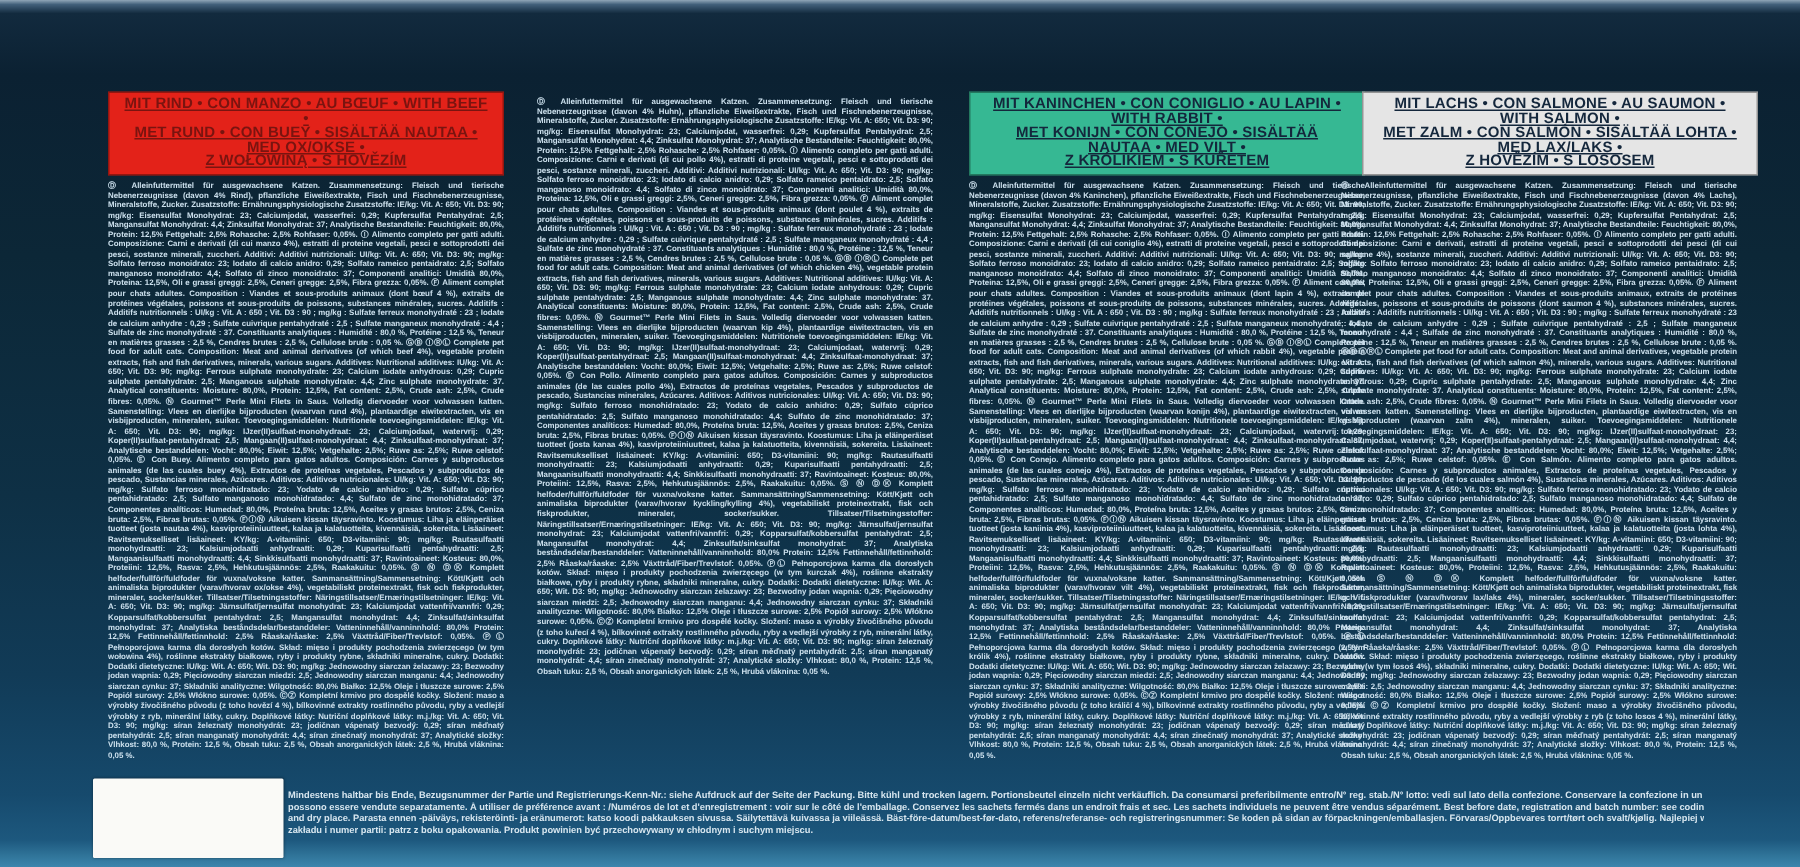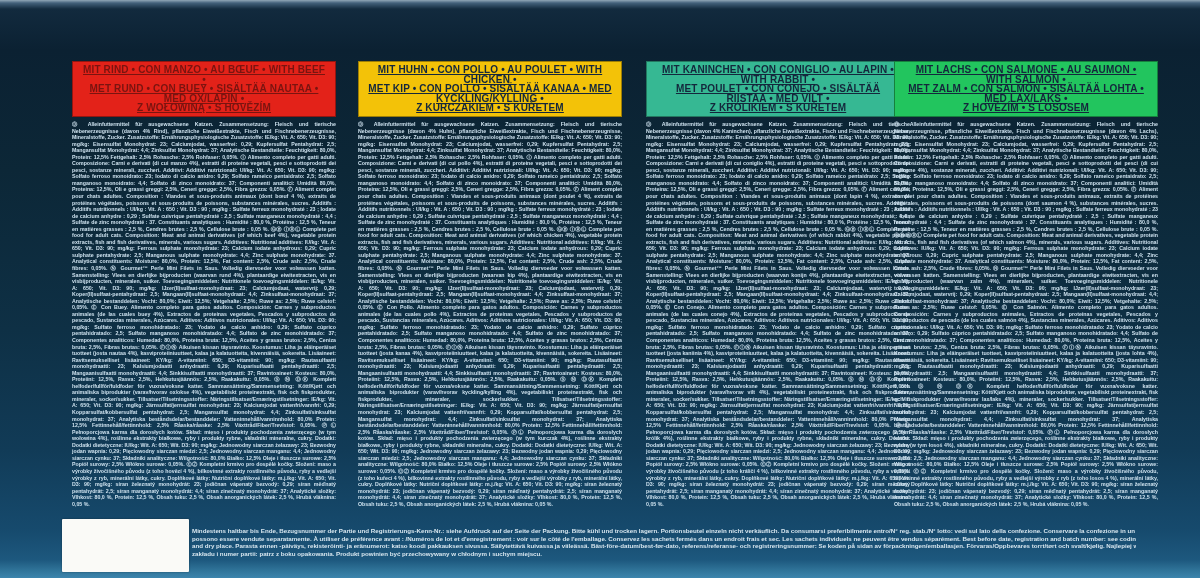--- a/index.html
+++ b/index.html
@@ -35,46 +35,41 @@
   .fline{white-space:nowrap;overflow:hidden;}
 </style>
 </head>
 <body>
 
 <div class="pack">
 
   <div class="panel" style="left:72px">
     <div class="panel-header" style="background: rgb(227, 34, 25); color: rgb(122, 20, 16);">
       <div>MIT RIND • CON MANZO • AU BŒUF • WITH BEEF •</div>
-      <div>MET RUND • CON BUEY • SISÄLTÄÄ NAUTAA • MED OX/LAPIN •</div>
+      <div>MET RUND • CON BUEY • SISÄLTÄÄ NAUTAA • MED OX/OKSE •</div>
       <div>Z WOŁOWINĄ • S HOVĚZÍM</div>
     </div>
     <div class="panel-body">Ⓓ Alleinfuttermittel für ausgewachsene Katzen. Zusammensetzung: Fleisch und tierische Nebenerzeugnisse (davon 4% Rind), pflanzliche Eiweißextrakte, Fisch und Fischnebenerzeugnisse, Mineralstoffe, Zucker. Zusatzstoffe: Ernährungsphysiologische Zusatzstoffe: IE/kg: Vit. A: 650; Vit. D3: 90; mg/kg: Eisensulfat Monohydrat: 23; Calciumjodat, wasserfrei: 0,29; Kupfersulfat Pentahydrat: 2,5; Mangansulfat Monohydrat: 4,4; Zinksulfat Monohydrat: 37; Analytische Bestandteile: Feuchtigkeit: 80,0%, Protein: 12,5% Fettgehalt: 2,5% Rohasche: 2,5% Rohfaser: 0,05%. Ⓘ Alimento completo per gatti adulti. Composizione: Carni e derivati (di cui manzo 4%), estratti di proteine vegetali, pesci e sottoprodotti dei pesci, sostanze minerali, zuccheri. Additivi: Additivi nutrizionali: UI/kg: Vit. A: 650; Vit. D3: 90; mg/kg: Solfato ferroso monoidrato: 23; Iodato di calcio anidro: 0,29; Solfato rameico pentaidrato: 2,5; Solfato manganoso monoidrato: 4,4; Solfato di zinco monoidrato: 37; Componenti analitici: Umidità 80,0%, Proteina: 12,5%, Oli e grassi greggi: 2,5%, Ceneri gregge: 2,5%, Fibra grezza: 0,05%. Ⓕ Aliment complet pour chats adultes. Composition : Viandes et sous-produits animaux (dont bœuf 4 %), extraits de protéines végétales, poissons et sous-produits de poissons, substances minérales, sucres. Additifs : Additifs nutritionnels : UI/kg : Vit. A : 650 ; Vit. D3 : 90 ; mg/kg : Sulfate ferreux monohydraté : 23 ; Iodate de calcium anhydre : 0,29 ; Sulfate cuivrique pentahydraté : 2,5 ; Sulfate manganeux monohydraté : 4,4 ; Sulfate de zinc monohydraté : 37. Constituants analytiques : Humidité : 80,0 %, Protéine : 12,5 %, Teneur en matières grasses : 2,5 %, Cendres brutes : 2,5 %, Cellulose brute : 0,05 %. ⒼⒷ ⒾⓇⓁ Complete pet food for adult cats. Composition: Meat and animal derivatives (of which beef 4%), vegetable protein extracts, fish and fish derivatives, minerals, various sugars. Additives: Nutritional additives: IU/kg: Vit. A: 650; Vit. D3: 90; mg/kg: Ferrous sulphate monohydrate: 23; Calcium iodate anhydrous: 0,29; Cupric sulphate pentahydrate: 2,5; Manganous sulphate monohydrate: 4,4; Zinc sulphate monohydrate: 37. Analytical constituents: Moisture: 80,0%, Protein: 12,5%, Fat content: 2,5%, Crude ash: 2,5%, Crude fibres: 0,05%. Ⓝ Gourmet™ Perle Mini Filets in Saus. Volledig diervoeder voor volwassen katten. Samenstelling: Vlees en dierlijke bijproducten (waarvan rund 4%), plantaardige eiwitextracten, vis en visbijproducten, mineralen, suiker. Toevoegingsmiddelen: Nutritionele toevoegingsmiddelen: IE/kg: Vit. A: 650; Vit. D3: 90; mg/kg: IJzer(II)sulfaat-monohydraat: 23; Calciumjodaat, watervrij: 0,29; Koper(II)sulfaat-pentahydraat: 2,5; Mangaan(II)sulfaat-monohydraat: 4,4; Zinksulfaat-monohydraat: 37; Analytische bestanddelen: Vocht: 80,0%; Eiwit: 12,5%; Vetgehalte: 2,5%; Ruwe as: 2,5%; Ruwe celstof: 0,05%. Ⓔ Con Buey. Alimento completo para gatos adultos. Composición: Carnes y subproductos animales (de las cuales buey 4%), Extractos de proteínas vegetales, Pescados y subproductos de pescado, Sustancias minerales, Azúcares. Aditivos: Aditivos nutricionales: UI/kg: Vit. A: 650; Vit. D3: 90; mg/kg: Sulfato ferroso monohidratado: 23; Yodato de calcio anhidro: 0,29; Sulfato cúprico pentahidratado: 2,5; Sulfato manganoso monohidratado: 4,4; Sulfato de zinc monohidratado: 37; Componentes analíticos: Humedad: 80,0%, Proteína bruta: 12,5%, Aceites y grasas brutos: 2,5%, Ceniza bruta: 2,5%, Fibras brutas: 0,05%. ⒻⒾⓃ Aikuisen kissan täysravinto. Koostumus: Liha ja eläinperäiset tuotteet (josta nautaa 4%), kasviproteiiniuutteet, kalaa ja kalatuotteita, kivennäisiä, sokereita. Lisäaineet: Ravitsemukselliset lisäaineet: KY/kg: A-vitamiini: 650; D3-vitamiini: 90; mg/kg: Rautasulfaatti monohydraatti: 23; Kalsiumjodaatti anhydraatti: 0,29; Kuparisulfaatti pentahydraatti: 2,5; Mangaanisulfaatti monohydraatti: 4,4; Sinkkisulfaatti monohydraatti: 37; Ravintoaineet: Kosteus: 80,0%, Proteiini: 12,5%, Rasva: 2,5%, Hehkutusjäännös: 2,5%, Raakakuitu: 0,05%. Ⓢ Ⓝ ⒹⓀ Komplett helfoder/fullfôr/fuldfoder för vuxna/voksne katter. Sammansättning/Sammensetning: Kött/Kjøtt och animaliska biprodukter (varav/hvorav ox/okse 4%), vegetabiliskt proteinextrakt, fisk och fiskprodukter, mineraler, socker/sukker. Tillsatser/Tilsetningsstoffer: Näringstillsatser/Ernæringstilsetninger: IE/kg: Vit. A: 650; Vit. D3: 90; mg/kg: Järnsulfat/jernsulfat monohydrat: 23; Kalciumjodat vattenfri/vannfri: 0,29; Kopparsulfat/kobbersulfat pentahydrat: 2,5; Mangansulfat monohydrat: 4,4; Zinksulfat/sinksulfat monohydrat: 37; Analytiska beståndsdelar/bestanddeler: Vatteninnehåll/vanninnhold: 80,0% Protein: 12,5% Fettinnehåll/fettinnhold: 2,5% Råaska/råaske: 2,5% Växttråd/Fiber/Trevlstof: 0,05%. ⓅⓁ Pełnoporcjowa karma dla dorosłych kotów. Skład: mięso i produkty pochodzenia zwierzęcego (w tym wołowina 4%), roślinne ekstrakty białkowe, ryby i produkty rybne, składniki mineralne, cukry. Dodatki: Dodatki dietetyczne: IU/kg: Wit. A: 650; Wit. D3: 90; mg/kg: Jednowodny siarczan żelazawy: 23; Bezwodny jodan wapnia: 0,29; Pięciowodny siarczan miedzi: 2,5; Jednowodny siarczan manganu: 4,4; Jednowodny siarczan cynku: 37; Składniki analityczne: Wilgotność: 80,0% Białko: 12,5% Oleje i tłuszcze surowe: 2,5% Popiół surowy: 2,5% Włókno surowe: 0,05%. ⒸⓏ Kompletní krmivo pro dospělé kočky. Složení: maso a výrobky živočišného původu (z toho hovězí 4 %), bílkovinné extrakty rostlinného původu, ryby a vedlejší výrobky z ryb, minerální látky, cukry. Doplňkové látky: Nutriční doplňkové látky: m.j./kg: Vit. A: 650; Vit. D3: 90; mg/kg: síran železnatý monohydrát: 23; jodičnan vápenatý bezvodý: 0,29; síran měďnatý pentahydrát: 2,5; síran manganatý monohydrát: 4,4; síran zinečnatý monohydrát: 37; Analytické složky: Vlhkost: 80,0 %, Protein: 12,5 %, Obsah tuku: 2,5 %, Obsah anorganických látek: 2,5 %, Hrubá vláknina: 0,05 %.</div>
   </div>
 
   <div class="panel" style="left:358px">
-    <div class="panel-header" style="background: rgb(243, 194, 8); color: rgb(20, 39, 60);">
-      <div>MIT HUHN • CON POLLO • AU POULET • WITH CHICKEN •</div>
-      <div>MET KIP • CON POLLO • SISÄLTÄÄ KANAA • MED KYCKLING/KYLLING •</div>
-      <div>Z KURCZAKIEM • S KUŘETEM</div>
-    </div>
     <div class="panel-body">Ⓓ Alleinfuttermittel für ausgewachsene Katzen. Zusammensetzung: Fleisch und tierische Nebenerzeugnisse (davon 4% Huhn), pflanzliche Eiweißextrakte, Fisch und Fischnebenerzeugnisse, Mineralstoffe, Zucker. Zusatzstoffe: Ernährungsphysiologische Zusatzstoffe: IE/kg: Vit. A: 650; Vit. D3: 90; mg/kg: Eisensulfat Monohydrat: 23; Calciumjodat, wasserfrei: 0,29; Kupfersulfat Pentahydrat: 2,5; Mangansulfat Monohydrat: 4,4; Zinksulfat Monohydrat: 37; Analytische Bestandteile: Feuchtigkeit: 80,0%, Protein: 12,5% Fettgehalt: 2,5% Rohasche: 2,5% Rohfaser: 0,05%. Ⓘ Alimento completo per gatti adulti. Composizione: Carni e derivati (di cui pollo 4%), estratti di proteine vegetali, pesci e sottoprodotti dei pesci, sostanze minerali, zuccheri. Additivi: Additivi nutrizionali: UI/kg: Vit. A: 650; Vit. D3: 90; mg/kg: Solfato ferroso monoidrato: 23; Iodato di calcio anidro: 0,29; Solfato rameico pentaidrato: 2,5; Solfato manganoso monoidrato: 4,4; Solfato di zinco monoidrato: 37; Componenti analitici: Umidità 80,0%, Proteina: 12,5%, Oli e grassi greggi: 2,5%, Ceneri gregge: 2,5%, Fibra grezza: 0,05%. Ⓕ Aliment complet pour chats adultes. Composition : Viandes et sous-produits animaux (dont poulet 4 %), extraits de protéines végétales, poissons et sous-produits de poissons, substances minérales, sucres. Additifs : Additifs nutritionnels : UI/kg : Vit. A : 650 ; Vit. D3 : 90 ; mg/kg : Sulfate ferreux monohydraté : 23 ; Iodate de calcium anhydre : 0,29 ; Sulfate cuivrique pentahydraté : 2,5 ; Sulfate manganeux monohydraté : 4,4 ; Sulfate de zinc monohydraté : 37. Constituants analytiques : Humidité : 80,0 %, Protéine : 12,5 %, Teneur en matières grasses : 2,5 %, Cendres brutes : 2,5 %, Cellulose brute : 0,05 %. ⒼⒷ ⒾⓇⓁ Complete pet food for adult cats. Composition: Meat and animal derivatives (of which chicken 4%), vegetable protein extracts, fish and fish derivatives, minerals, various sugars. Additives: Nutritional additives: IU/kg: Vit. A: 650; Vit. D3: 90; mg/kg: Ferrous sulphate monohydrate: 23; Calcium iodate anhydrous: 0,29; Cupric sulphate pentahydrate: 2,5; Manganous sulphate monohydrate: 4,4; Zinc sulphate monohydrate: 37. Analytical constituents: Moisture: 80,0%, Protein: 12,5%, Fat content: 2,5%, Crude ash: 2,5%, Crude fibres: 0,05%. Ⓝ Gourmet™ Perle Mini Filets in Saus. Volledig diervoeder voor volwassen katten. Samenstelling: Vlees en dierlijke bijproducten (waarvan kip 4%), plantaardige eiwitextracten, vis en visbijproducten, mineralen, suiker. Toevoegingsmiddelen: Nutritionele toevoegingsmiddelen: IE/kg: Vit. A: 650; Vit. D3: 90; mg/kg: IJzer(II)sulfaat-monohydraat: 23; Calciumjodaat, watervrij: 0,29; Koper(II)sulfaat-pentahydraat: 2,5; Mangaan(II)sulfaat-monohydraat: 4,4; Zinksulfaat-monohydraat: 37; Analytische bestanddelen: Vocht: 80,0%; Eiwit: 12,5%; Vetgehalte: 2,5%; Ruwe as: 2,5%; Ruwe celstof: 0,05%. Ⓔ Con Pollo. Alimento completo para gatos adultos. Composición: Carnes y subproductos animales (de las cuales pollo 4%), Extractos de proteínas vegetales, Pescados y subproductos de pescado, Sustancias minerales, Azúcares. Aditivos: Aditivos nutricionales: UI/kg: Vit. A: 650; Vit. D3: 90; mg/kg: Sulfato ferroso monohidratado: 23; Yodato de calcio anhidro: 0,29; Sulfato cúprico pentahidratado: 2,5; Sulfato manganoso monohidratado: 4,4; Sulfato de zinc monohidratado: 37; Componentes analíticos: Humedad: 80,0%, Proteína bruta: 12,5%, Aceites y grasas brutos: 2,5%, Ceniza bruta: 2,5%, Fibras brutas: 0,05%. ⒻⒾⓃ Aikuisen kissan täysravinto. Koostumus: Liha ja eläinperäiset tuotteet (josta kanaa 4%), kasviproteiiniuutteet, kalaa ja kalatuotteita, kivennäisiä, sokereita. Lisäaineet: Ravitsemukselliset lisäaineet: KY/kg: A-vitamiini: 650; D3-vitamiini: 90; mg/kg: Rautasulfaatti monohydraatti: 23; Kalsiumjodaatti anhydraatti: 0,29; Kuparisulfaatti pentahydraatti: 2,5; Mangaanisulfaatti monohydraatti: 4,4; Sinkkisulfaatti monohydraatti: 37; Ravintoaineet: Kosteus: 80,0%, Proteiini: 12,5%, Rasva: 2,5%, Hehkutusjäännös: 2,5%, Raakakuitu: 0,05%. Ⓢ Ⓝ ⒹⓀ Komplett helfoder/fullfôr/fuldfoder för vuxna/voksne katter. Sammansättning/Sammensetning: Kött/Kjøtt och animaliska biprodukter (varav/hvorav kyckling/kylling 4%), vegetabiliskt proteinextrakt, fisk och fiskprodukter, mineraler, socker/sukker. Tillsatser/Tilsetningsstoffer: Näringstillsatser/Ernæringstilsetninger: IE/kg: Vit. A: 650; Vit. D3: 90; mg/kg: Järnsulfat/jernsulfat monohydrat: 23; Kalciumjodat vattenfri/vannfri: 0,29; Kopparsulfat/kobbersulfat pentahydrat: 2,5; Mangansulfat monohydrat: 4,4; Zinksulfat/sinksulfat monohydrat: 37; Analytiska beståndsdelar/bestanddeler: Vatteninnehåll/vanninnhold: 80,0% Protein: 12,5% Fettinnehåll/fettinnhold: 2,5% Råaska/råaske: 2,5% Växttråd/Fiber/Trevlstof: 0,05%. ⓅⓁ Pełnoporcjowa karma dla dorosłych kotów. Skład: mięso i produkty pochodzenia zwierzęcego (w tym kurczak 4%), roślinne ekstrakty białkowe, ryby i produkty rybne, składniki mineralne, cukry. Dodatki: Dodatki dietetyczne: IU/kg: Wit. A: 650; Wit. D3: 90; mg/kg: Jednowodny siarczan żelazawy: 23; Bezwodny jodan wapnia: 0,29; Pięciowodny siarczan miedzi: 2,5; Jednowodny siarczan manganu: 4,4; Jednowodny siarczan cynku: 37; Składniki analityczne: Wilgotność: 80,0% Białko: 12,5% Oleje i tłuszcze surowe: 2,5% Popiół surowy: 2,5% Włókno surowe: 0,05%. ⒸⓏ Kompletní krmivo pro dospělé kočky. Složení: maso a výrobky živočišného původu (z toho kuřecí 4 %), bílkovinné extrakty rostlinného původu, ryby a vedlejší výrobky z ryb, minerální látky, cukry. Doplňkové látky: Nutriční doplňkové látky: m.j./kg: Vit. A: 650; Vit. D3: 90; mg/kg: síran železnatý monohydrát: 23; jodičnan vápenatý bezvodý: 0,29; síran měďnatý pentahydrát: 2,5; síran manganatý monohydrát: 4,4; síran zinečnatý monohydrát: 37; Analytické složky: Vlhkost: 80,0 %, Protein: 12,5 %, Obsah tuku: 2,5 %, Obsah anorganických látek: 2,5 %, Hrubá vláknina: 0,05 %.</div>
   </div>
 
   <div class="panel" style="left:646px">
     <div class="panel-header" style="background: rgb(54, 184, 147); color: rgb(20, 39, 60);">
       <div>MIT KANINCHEN • CON CONIGLIO • AU LAPIN • WITH RABBIT •</div>
-      <div>MET POULET • CON CONEJO • SISÄLTÄÄ RIISTAA • MED VILT •</div>
+      <div>MET KONIJN • CON CONEJO • SISÄLTÄÄ NAUTAA • MED VILT •</div>
       <div>Z KRÓLIKIEM • S KUŘETEM</div>
     </div>
     <div class="panel-body">Ⓓ Alleinfuttermittel für ausgewachsene Katzen. Zusammensetzung: Fleisch und tierische Nebenerzeugnisse (davon 4% Kaninchen), pflanzliche Eiweißextrakte, Fisch und Fischnebenerzeugnisse, Mineralstoffe, Zucker. Zusatzstoffe: Ernährungsphysiologische Zusatzstoffe: IE/kg: Vit. A: 650; Vit. D3: 90; mg/kg: Eisensulfat Monohydrat: 23; Calciumjodat, wasserfrei: 0,29; Kupfersulfat Pentahydrat: 2,5; Mangansulfat Monohydrat: 4,4; Zinksulfat Monohydrat: 37; Analytische Bestandteile: Feuchtigkeit: 80,0%, Protein: 12,5% Fettgehalt: 2,5% Rohasche: 2,5% Rohfaser: 0,05%. Ⓘ Alimento completo per gatti adulti. Composizione: Carni e derivati (di cui coniglio 4%), estratti di proteine vegetali, pesci e sottoprodotti dei pesci, sostanze minerali, zuccheri. Additivi: Additivi nutrizionali: UI/kg: Vit. A: 650; Vit. D3: 90; mg/kg: Solfato ferroso monoidrato: 23; Iodato di calcio anidro: 0,29; Solfato rameico pentaidrato: 2,5; Solfato manganoso monoidrato: 4,4; Solfato di zinco monoidrato: 37; Componenti analitici: Umidità 80,0%, Proteina: 12,5%, Oli e grassi greggi: 2,5%, Ceneri gregge: 2,5%, Fibra grezza: 0,05%. Ⓕ Aliment complet pour chats adultes. Composition : Viandes et sous-produits animaux (dont lapin 4 %), extraits de protéines végétales, poissons et sous-produits de poissons, substances minérales, sucres. Additifs : Additifs nutritionnels : UI/kg : Vit. A : 650 ; Vit. D3 : 90 ; mg/kg : Sulfate ferreux monohydraté : 23 ; Iodate de calcium anhydre : 0,29 ; Sulfate cuivrique pentahydraté : 2,5 ; Sulfate manganeux monohydraté : 4,4 ; Sulfate de zinc monohydraté : 37. Constituants analytiques : Humidité : 80,0 %, Protéine : 12,5 %, Teneur en matières grasses : 2,5 %, Cendres brutes : 2,5 %, Cellulose brute : 0,05 %. ⒼⒷ ⒾⓇⓁ Complete pet food for adult cats. Composition: Meat and animal derivatives (of which rabbit 4%), vegetable protein extracts, fish and fish derivatives, minerals, various sugars. Additives: Nutritional additives: IU/kg: Vit. A: 650; Vit. D3: 90; mg/kg: Ferrous sulphate monohydrate: 23; Calcium iodate anhydrous: 0,29; Cupric sulphate pentahydrate: 2,5; Manganous sulphate monohydrate: 4,4; Zinc sulphate monohydrate: 37. Analytical constituents: Moisture: 80,0%, Protein: 12,5%, Fat content: 2,5%, Crude ash: 2,5%, Crude fibres: 0,05%. Ⓝ Gourmet™ Perle Mini Filets in Saus. Volledig diervoeder voor volwassen katten. Samenstelling: Vlees en dierlijke bijproducten (waarvan konijn 4%), plantaardige eiwitextracten, vis en visbijproducten, mineralen, suiker. Toevoegingsmiddelen: Nutritionele toevoegingsmiddelen: IE/kg: Vit. A: 650; Vit. D3: 90; mg/kg: IJzer(II)sulfaat-monohydraat: 23; Calciumjodaat, watervrij: 0,29; Koper(II)sulfaat-pentahydraat: 2,5; Mangaan(II)sulfaat-monohydraat: 4,4; Zinksulfaat-monohydraat: 37; Analytische bestanddelen: Vocht: 80,0%; Eiwit: 12,5%; Vetgehalte: 2,5%; Ruwe as: 2,5%; Ruwe celstof: 0,05%. Ⓔ Con Conejo. Alimento completo para gatos adultos. Composición: Carnes y subproductos animales (de las cuales conejo 4%), Extractos de proteínas vegetales, Pescados y subproductos de pescado, Sustancias minerales, Azúcares. Aditivos: Aditivos nutricionales: UI/kg: Vit. A: 650; Vit. D3: 90; mg/kg: Sulfato ferroso monohidratado: 23; Yodato de calcio anhidro: 0,29; Sulfato cúprico pentahidratado: 2,5; Sulfato manganoso monohidratado: 4,4; Sulfato de zinc monohidratado: 37; Componentes analíticos: Humedad: 80,0%, Proteína bruta: 12,5%, Aceites y grasas brutos: 2,5%, Ceniza bruta: 2,5%, Fibras brutas: 0,05%. ⒻⒾⓃ Aikuisen kissan täysravinto. Koostumus: Liha ja eläinperäiset tuotteet (josta kaniinia 4%), kasviproteiiniuutteet, kalaa ja kalatuotteita, kivennäisiä, sokereita. Lisäaineet: Ravitsemukselliset lisäaineet: KY/kg: A-vitamiini: 650; D3-vitamiini: 90; mg/kg: Rautasulfaatti monohydraatti: 23; Kalsiumjodaatti anhydraatti: 0,29; Kuparisulfaatti pentahydraatti: 2,5; Mangaanisulfaatti monohydraatti: 4,4; Sinkkisulfaatti monohydraatti: 37; Ravintoaineet: Kosteus: 80,0%, Proteiini: 12,5%, Rasva: 2,5%, Hehkutusjäännös: 2,5%, Raakakuitu: 0,05%. Ⓢ Ⓝ ⒹⓀ Komplett helfoder/fullfôr/fuldfoder för vuxna/voksne katter. Sammansättning/Sammensetning: Kött/Kjøtt och animaliska biprodukter (varav/hvorav vilt 4%), vegetabiliskt proteinextrakt, fisk och fiskprodukter, mineraler, socker/sukker. Tillsatser/Tilsetningsstoffer: Näringstillsatser/Ernæringstilsetninger: IE/kg: Vit. A: 650; Vit. D3: 90; mg/kg: Järnsulfat/jernsulfat monohydrat: 23; Kalciumjodat vattenfri/vannfri: 0,29; Kopparsulfat/kobbersulfat pentahydrat: 2,5; Mangansulfat monohydrat: 4,4; Zinksulfat/sinksulfat monohydrat: 37; Analytiska beståndsdelar/bestanddeler: Vatteninnehåll/vanninnhold: 80,0% Protein: 12,5% Fettinnehåll/fettinnhold: 2,5% Råaska/råaske: 2,5% Växttråd/Fiber/Trevlstof: 0,05%. ⓅⓁ Pełnoporcjowa karma dla dorosłych kotów. Skład: mięso i produkty pochodzenia zwierzęcego (w tym królik 4%), roślinne ekstrakty białkowe, ryby i produkty rybne, składniki mineralne, cukry. Dodatki: Dodatki dietetyczne: IU/kg: Wit. A: 650; Wit. D3: 90; mg/kg: Jednowodny siarczan żelazawy: 23; Bezwodny jodan wapnia: 0,29; Pięciowodny siarczan miedzi: 2,5; Jednowodny siarczan manganu: 4,4; Jednowodny siarczan cynku: 37; Składniki analityczne: Wilgotność: 80,0% Białko: 12,5% Oleje i tłuszcze surowe: 2,5% Popiół surowy: 2,5% Włókno surowe: 0,05%. ⒸⓏ Kompletní krmivo pro dospělé kočky. Složení: maso a výrobky živočišného původu (z toho králičí 4 %), bílkovinné extrakty rostlinného původu, ryby a vedlejší výrobky z ryb, minerální látky, cukry. Doplňkové látky: Nutriční doplňkové látky: m.j./kg: Vit. A: 650; Vit. D3: 90; mg/kg: síran železnatý monohydrát: 23; jodičnan vápenatý bezvodý: 0,29; síran měďnatý pentahydrát: 2,5; síran manganatý monohydrát: 4,4; síran zinečnatý monohydrát: 37; Analytické složky: Vlhkost: 80,0 %, Protein: 12,5 %, Obsah tuku: 2,5 %, Obsah anorganických látek: 2,5 %, Hrubá vláknina: 0,05 %.</div>
   </div>
 
   <div class="panel" style="left:894px">
-    <div class="panel-header" style="background: #22c55e; color: rgb(20, 39, 60);">
+    <div class="panel-header" style="background: #e5e5e5; color: rgb(20, 39, 60); margin-left: 14px;">
       <div>MIT LACHS • CON SALMONE • AU SAUMON • WITH SALMON •</div>
       <div>MET ZALM • CON SALMÓN • SISÄLTÄÄ LOHTA • MED LAX/LAKS •</div>
       <div>Z HOVĚZÍM • S LOSOSEM</div>
     </div>
     <div class="panel-body">Ⓓ Alleinfuttermittel für ausgewachsene Katzen. Zusammensetzung: Fleisch und tierische Nebenerzeugnisse, pflanzliche Eiweißextrakte, Fisch und Fischnebenerzeugnisse (davon 4% Lachs), Mineralstoffe, Zucker. Zusatzstoffe: Ernährungsphysiologische Zusatzstoffe: IE/kg: Vit. A: 650; Vit. D3: 90; mg/kg: Eisensulfat Monohydrat: 23; Calciumjodat, wasserfrei: 0,29; Kupfersulfat Pentahydrat: 2,5; Mangansulfat Monohydrat: 4,4; Zinksulfat Monohydrat: 37; Analytische Bestandteile: Feuchtigkeit: 80,0%, Protein: 12,5% Fettgehalt: 2,5% Rohasche: 2,5% Rohfaser: 0,05%. Ⓘ Alimento completo per gatti adulti. Composizione: Carni e derivati, estratti di proteine vegetali, pesci e sottoprodotti dei pesci (di cui salmone 4%), sostanze minerali, zuccheri. Additivi: Additivi nutrizionali: UI/kg: Vit. A: 650; Vit. D3: 90; mg/kg: Solfato ferroso monoidrato: 23; Iodato di calcio anidro: 0,29; Solfato rameico pentaidrato: 2,5; Solfato manganoso monoidrato: 4,4; Solfato di zinco monoidrato: 37; Componenti analitici: Umidità 80,0%, Proteina: 12,5%, Oli e grassi greggi: 2,5%, Ceneri gregge: 2,5%, Fibra grezza: 0,05%. Ⓕ Aliment complet pour chats adultes. Composition : Viandes et sous-produits animaux, extraits de protéines végétales, poissons et sous-produits de poissons (dont saumon 4 %), substances minérales, sucres. Additifs : Additifs nutritionnels : UI/kg : Vit. A : 650 ; Vit. D3 : 90 ; mg/kg : Sulfate ferreux monohydraté : 23 ; Iodate de calcium anhydre : 0,29 ; Sulfate cuivrique pentahydraté : 2,5 ; Sulfate manganeux monohydraté : 4,4 ; Sulfate de zinc monohydraté : 37. Constituants analytiques : Humidité : 80,0 %, Protéine : 12,5 %, Teneur en matières grasses : 2,5 %, Cendres brutes : 2,5 %, Cellulose brute : 0,05 %. ⒼⒷ ⒾⓇⓁ Complete pet food for adult cats. Composition: Meat and animal derivatives, vegetable protein extracts, fish and fish derivatives (of which salmon 4%), minerals, various sugars. Additives: Nutritional additives: IU/kg: Vit. A: 650; Vit. D3: 90; mg/kg: Ferrous sulphate monohydrate: 23; Calcium iodate anhydrous: 0,29; Cupric sulphate pentahydrate: 2,5; Manganous sulphate monohydrate: 4,4; Zinc sulphate monohydrate: 37. Analytical constituents: Moisture: 80,0%, Protein: 12,5%, Fat content: 2,5%, Crude ash: 2,5%, Crude fibres: 0,05%. Ⓝ Gourmet™ Perle Mini Filets in Saus. Volledig diervoeder voor volwassen katten. Samenstelling: Vlees en dierlijke bijproducten, plantaardige eiwitextracten, vis en visbijproducten (waarvan zalm 4%), mineralen, suiker. Toevoegingsmiddelen: Nutritionele toevoegingsmiddelen: IE/kg: Vit. A: 650; Vit. D3: 90; mg/kg: IJzer(II)sulfaat-monohydraat: 23; Calciumjodaat, watervrij: 0,29; Koper(II)sulfaat-pentahydraat: 2,5; Mangaan(II)sulfaat-monohydraat: 4,4; Zinksulfaat-monohydraat: 37; Analytische bestanddelen: Vocht: 80,0%; Eiwit: 12,5%; Vetgehalte: 2,5%; Ruwe as: 2,5%; Ruwe celstof: 0,05%. Ⓔ Con Salmón. Alimento completo para gatos adultos. Composición: Carnes y subproductos animales, Extractos de proteínas vegetales, Pescados y subproductos de pescado (de los cuales salmón 4%), Sustancias minerales, Azúcares. Aditivos: Aditivos nutricionales: UI/kg: Vit. A: 650; Vit. D3: 90; mg/kg: Sulfato ferroso monohidratado: 23; Yodato de calcio anhidro: 0,29; Sulfato cúprico pentahidratado: 2,5; Sulfato manganoso monohidratado: 4,4; Sulfato de zinc monohidratado: 37; Componentes analíticos: Humedad: 80,0%, Proteína bruta: 12,5%, Aceites y grasas brutos: 2,5%, Ceniza bruta: 2,5%, Fibras brutas: 0,05%. ⒻⒾⓃ Aikuisen kissan täysravinto. Koostumus: Liha ja eläinperäiset tuotteet, kasviproteiiniuutteet, kalaa ja kalatuotteita (josta lohta 4%), kivennäisiä, sokereita. Lisäaineet: Ravitsemukselliset lisäaineet: KY/kg: A-vitamiini: 650; D3-vitamiini: 90; mg/kg: Rautasulfaatti monohydraatti: 23; Kalsiumjodaatti anhydraatti: 0,29; Kuparisulfaatti pentahydraatti: 2,5; Mangaanisulfaatti monohydraatti: 4,4; Sinkkisulfaatti monohydraatti: 37; Ravintoaineet: Kosteus: 80,0%, Proteiini: 12,5%, Rasva: 2,5%, Hehkutusjäännös: 2,5%, Raakakuitu: 0,05%. Ⓢ Ⓝ ⒹⓀ Komplett helfoder/fullfôr/fuldfoder för vuxna/voksne katter. Sammansättning/Sammensetning: Kött/Kjøtt och animaliska biprodukter, vegetabiliskt proteinextrakt, fisk och fiskprodukter (varav/hvorav lax/laks 4%), mineraler, socker/sukker. Tillsatser/Tilsetningsstoffer: Näringstillsatser/Ernæringstilsetninger: IE/kg: Vit. A: 650; Vit. D3: 90; mg/kg: Järnsulfat/jernsulfat monohydrat: 23; Kalciumjodat vattenfri/vannfri: 0,29; Kopparsulfat/kobbersulfat pentahydrat: 2,5; Mangansulfat monohydrat: 4,4; Zinksulfat/sinksulfat monohydrat: 37; Analytiska beståndsdelar/bestanddeler: Vatteninnehåll/vanninnhold: 80,0% Protein: 12,5% Fettinnehåll/fettinnhold: 2,5% Råaska/råaske: 2,5% Växttråd/Fiber/Trevlstof: 0,05%. ⓅⓁ Pełnoporcjowa karma dla dorosłych kotów. Skład: mięso i produkty pochodzenia zwierzęcego, roślinne ekstrakty białkowe, ryby i produkty rybne (w tym łosoś 4%), składniki mineralne, cukry. Dodatki: Dodatki dietetyczne: IU/kg: Wit. A: 650; Wit. D3: 90; mg/kg: Jednowodny siarczan żelazawy: 23; Bezwodny jodan wapnia: 0,29; Pięciowodny siarczan miedzi: 2,5; Jednowodny siarczan manganu: 4,4; Jednowodny siarczan cynku: 37; Składniki analityczne: Wilgotność: 80,0% Białko: 12,5% Oleje i tłuszcze surowe: 2,5% Popiół surowy: 2,5% Włókno surowe: 0,05%. ⒸⓏ Kompletní krmivo pro dospělé kočky. Složení: maso a výrobky živočišného původu, bílkovinné extrakty rostlinného původu, ryby a vedlejší výrobky z ryb (z toho losos 4 %), minerální látky, cukry. Doplňkové látky: Nutriční doplňkové látky: m.j./kg: Vit. A: 650; Vit. D3: 90; mg/kg: síran železnatý monohydrát: 23; jodičnan vápenatý bezvodý: 0,29; síran měďnatý pentahydrát: 2,5; síran manganatý monohydrát: 4,4; síran zinečnatý monohydrát: 37; Analytické složky: Vlhkost: 80,0 %, Protein: 12,5 %, Obsah tuku: 2,5 %, Obsah anorganických látek: 2,5 %, Hrubá vláknina: 0,05 %.</div>
   </div>
 
   <div class="date-box"></div>
 
   <div class="footer">

